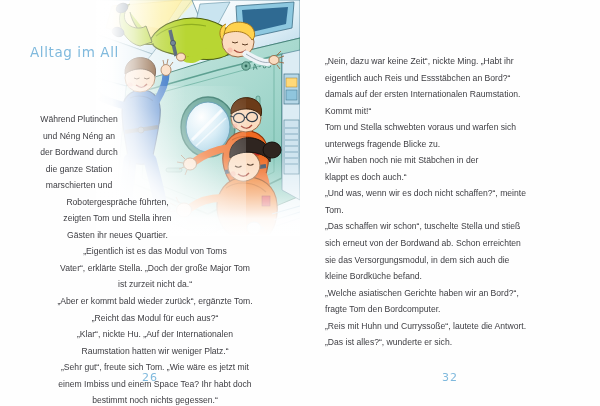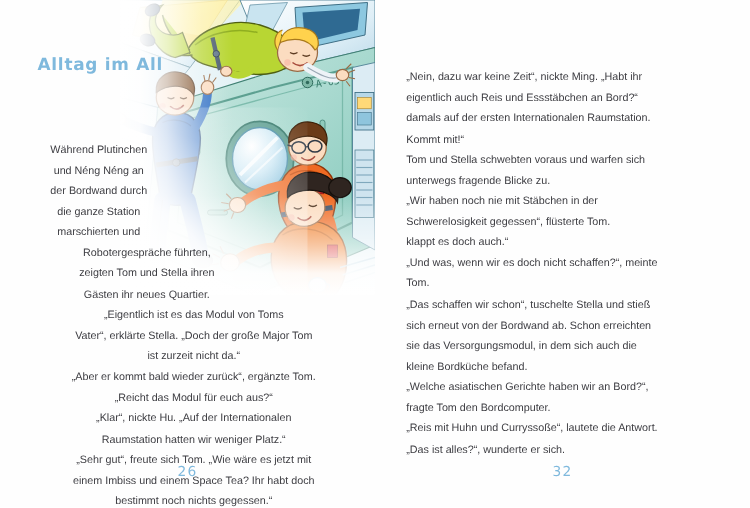--- a/index.html
+++ b/index.html
@@ -79,21 +79,21 @@
 
   
   .chapter-title {
     position: absolute;
     left: 30px;
     top: 44px;
     font-size: 13.5px;
     letter-spacing: 0.6px;
     color: #7fb9dd;
     font-family: "DejaVu Sans", sans-serif;
-    font-weight: bold;
+    font-weight: normal;
     z-index: 4;
     white-space: nowrap;
   }
   .body-col {
     position: absolute;
     z-index: 4;
     color: #3d3d42;
     font-size: 8.6px;
     line-height: 16.55px;
     margin-top: 31px;
@@ -385,21 +385,20 @@
 
   <div class="page">
     <div class="body-col right-col">
       <p class="line">„Nein, dazu war keine Zeit“, nickte Ming. „Habt ihr</p>
       <p class="line">eigentlich auch Reis und Essstäbchen an Bord?“</p>
       <p class="line">damals auf der ersten Internationalen Raumstation.</p>
       <p class="line">Kommt mit!“</p>
       <p class="line">Tom und Stella schwebten voraus und warfen sich</p>
       <p class="line">unterwegs fragende Blicke zu.</p>
       <p class="line">„Wir haben noch nie mit Stäbchen in der</p>
-      <p class="line">Schwerelosigkeit gegessen“, flüsterte Tom.</p>
       <p class="line">klappt es doch auch.“</p>
       <p class="line">„Und  was, wenn wir es doch nicht schaffen?“, meinte</p>
       <p class="line">Tom.</p>
       <p class="line">„Das schaffen wir schon“, tuschelte Stella und stieß</p>
       <p class="line">sich erneut von der Bordwand ab. Schon erreichten</p>
       <p class="line">sie das Versorgungsmodul, in dem sich auch die</p>
       <p class="line">kleine Bordküche befand.</p>
       <p class="line">„Welche asiatischen Gerichte haben wir an Bord?“,</p>
       <p class="line">fragte Tom den Bordcomputer.</p>
       <p class="line">„Reis mit Huhn und Curryssoße“, lautete die Antwort.</p>

